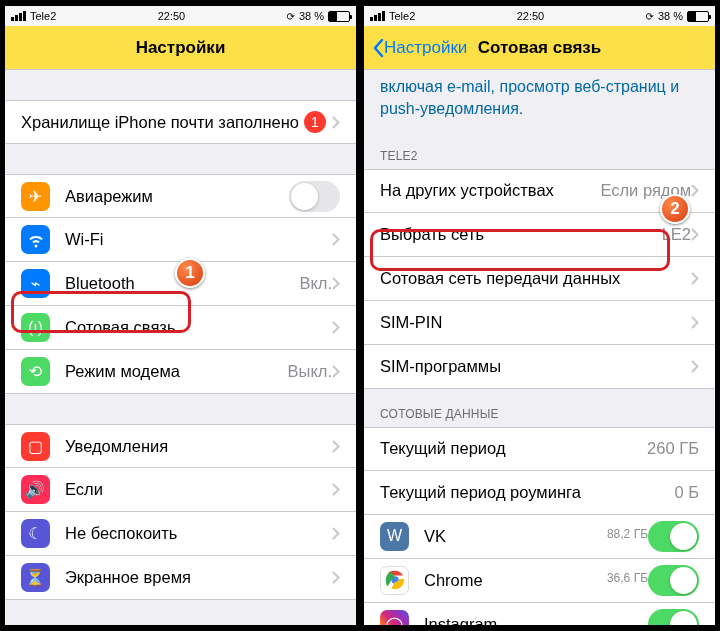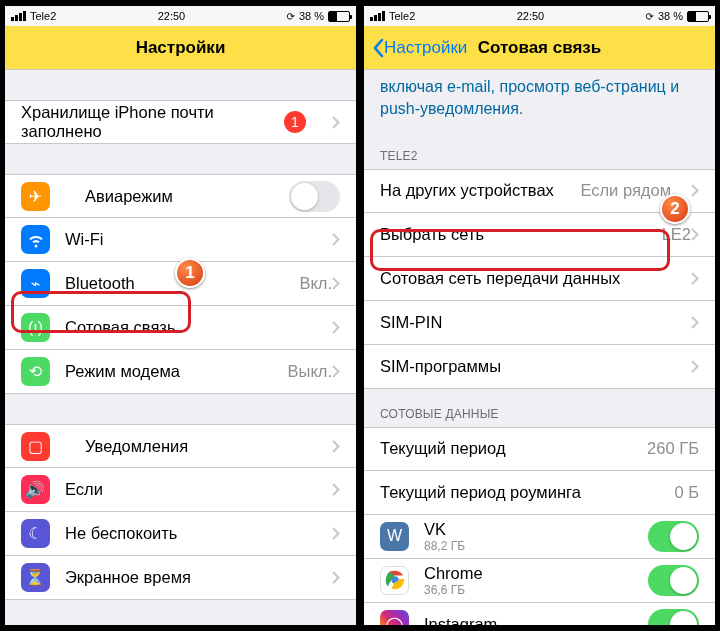--- a/index.html
+++ b/index.html
@@ -17,33 +17,33 @@
 .battery .fill { background:#000; height:100%; width:38%; }
 .lock-icon { font-size:10px; }
 .navbar { height:44px; background:#fde047; border-bottom:1px solid #c8c7cc; display:flex; align-items:center; justify-content:center; position:relative; }
 .navbar .title { font-size:17px; font-weight:600; }
 .navbar .back { position:absolute; left:8px; display:flex; align-items:center; color:#007aff; font-size:17px; }
 .navbar .back svg { width:12px; height:20px; }
 .content { overflow-y:auto; height:calc(100% - 64px); }
 .section-header { font-size:12px; color:#6d6d72; padding:18px 16px 6px; text-transform:uppercase; letter-spacing:0.2px; }
 .note { font-size:16px; color:#0369a1; padding:6px 16px 10px; line-height:1.4; }
 .row { background:#fff; min-height:44px; display:flex; align-items:center; padding:0 16px; border-bottom:0.5px solid #c8c7cc; position:relative; }
-.row.first { border-top:0.5px solid #c8c7cc;gap:20px; }
+.row.first { border-top:0.5px solid #c8c7cc; }
 .row .icon { width:29px; height:29px; border-radius:7px; margin-right:15px; display:flex; align-items:center; justify-content:center; color:#fff; font-size:16px; flex-shrink:0; }
 .row .label { font-size:16.5px; color:#000; flex:1; }
 .row .sub { font-size:12px; color:#8e8e93; }
 .row .value { font-size:16.5px; color:#8e8e93; }
 .row .chev { color:#c7c7cc; }
 .row .chev svg { width:8px; height:13px; display:block; }
 .row .switch { width:51px; height:31px; border-radius:16px; background:#e5e5ea; position:relative; }
 .row .switch.on { background:#4cd964; }
 .row .switch::after { content:''; position:absolute; width:27px; height:27px; background:#fff; border-radius:50%; top:2px; left:2px; box-shadow:0 1px 3px rgba(0,0,0,0.25); }
 .row .switch.on::after { left:22px; }
 .row .badge { width:22px; height:22px; border-radius:50%; background:#ff3b30; color:#fff; font-size:14px; display:flex; align-items:center; justify-content:center; margin-right:6px; }
-.row .text-col { display:flex; flex-direction:column; flex:1; }
+.row .text-col { display:flex; flex:1; }
 .spacer { height:30px; }
 .highlight { position:absolute; border:3px solid #d62027; border-radius:10px; pointer-events:none; z-index:5; }
 .marker { position:absolute; width:30px; height:30px; border-radius:50%; background:radial-gradient(circle at 35% 30%, #ff8a4a, #d83a0f); border:2px solid #fff; box-shadow:0 1px 3px rgba(0,0,0,0.5); color:#fff; font-size:17px; font-weight:700; display:flex; align-items:center; justify-content:center; z-index:6; }
 .ic-orange{background:#ff9500}.ic-blue{background:#007aff}.ic-green{background:#4cd964}.ic-red{background:#ff3b30}.ic-red2{background:#ff2d55}.ic-purple{background:#5856d6}
 .ic-vk{background:#4a76a8}.ic-chrome{background:#fff;border:0.5px solid #ddd}.ic-insta{background:linear-gradient(45deg,#feda75,#fa7e1e,#d62976,#962fbf,#4f5bd5)}
 </style>
 </head>
 <body>
 
 <div class="frame">

